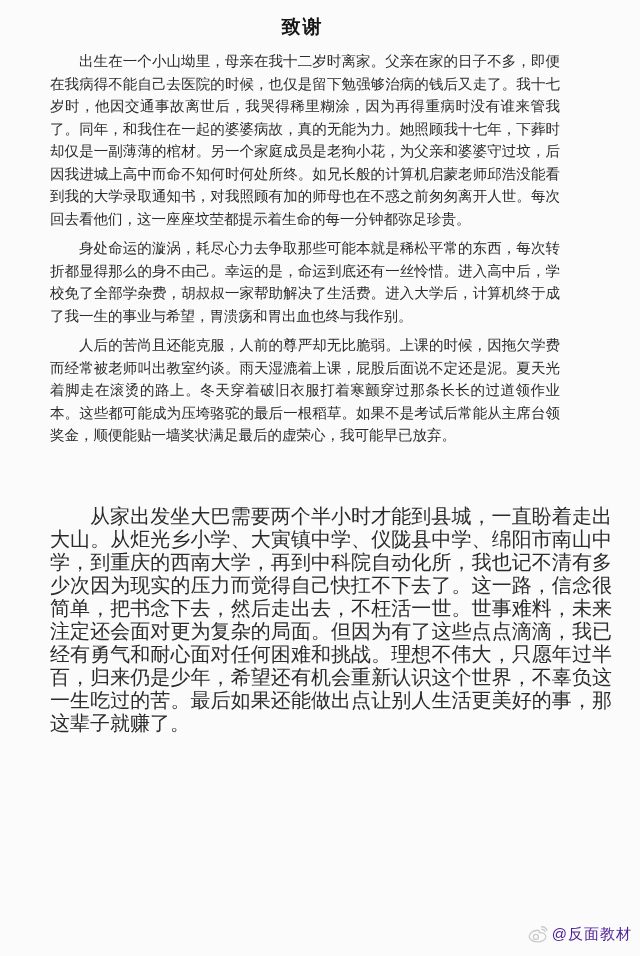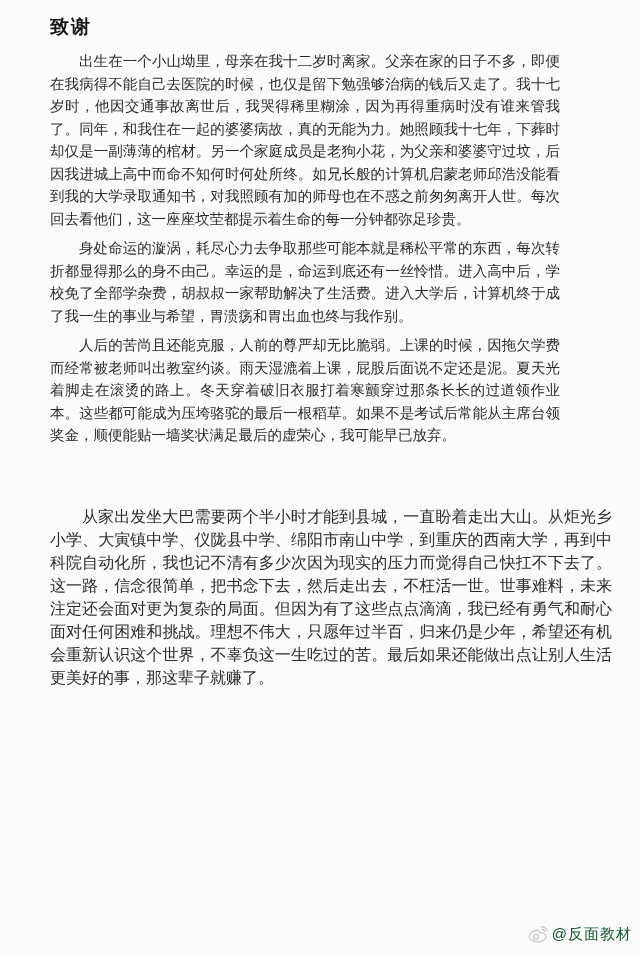--- a/index.html
+++ b/index.html
@@ -18,50 +18,50 @@
     padding: 0;
     box-sizing: border-box;
   }
   .doc-title {
     margin: 0;
     padding: 14px 85px 10px 50px;
     font-size: 19px;
     line-height: 26px;
     font-weight: bold;
     color: #151515;
-    text-align: left;
+    text-align: center;
     letter-spacing: 2px;
   }
   .doc-body {
     padding-left: 50px;
     color: #2b2b2b;
   }
   .doc-body p {
     margin: 0 80px 7px 0;
     font-size: 14.5px;
     line-height: 22.5px;
     text-align: justify;
     text-justify: inter-ideograph;
     text-indent: 2em;
     color: #2b2b2b;
   }
   .doc-body p.wide {
     margin-top: 58px;
     margin-right: 28px;
-    font-size: 16px;
+    font-size: 20px;
     line-height: 23px;
   }
   .watermark {
     position: absolute;
     right: 8px;
     top: 924px;
     display: flex;
     align-items: center;
     gap: 3px;
-    color: #14532d;
+    color: #4c1d95;
     font-size: 15px;
     font-family: "Liberation Sans", sans-serif;
     letter-spacing: 1px;
   }
   .watermark svg { display: block; opacity: 0.9; }
 </style>
 </head>
 <body>
 
 <div class="page">

